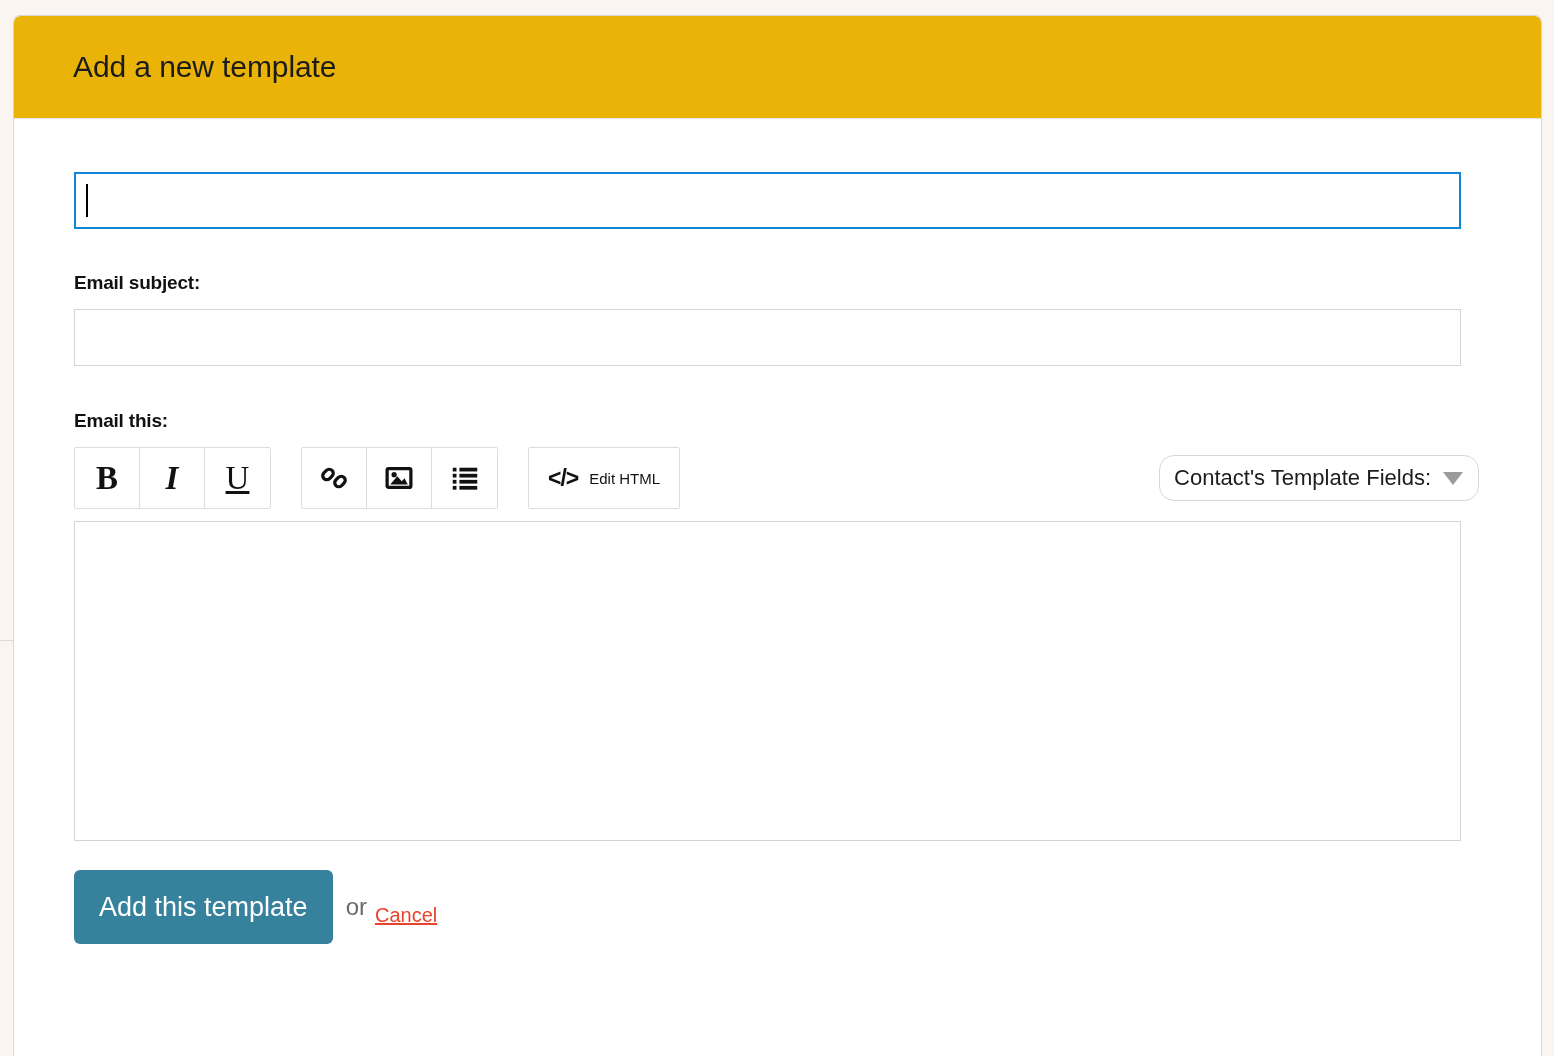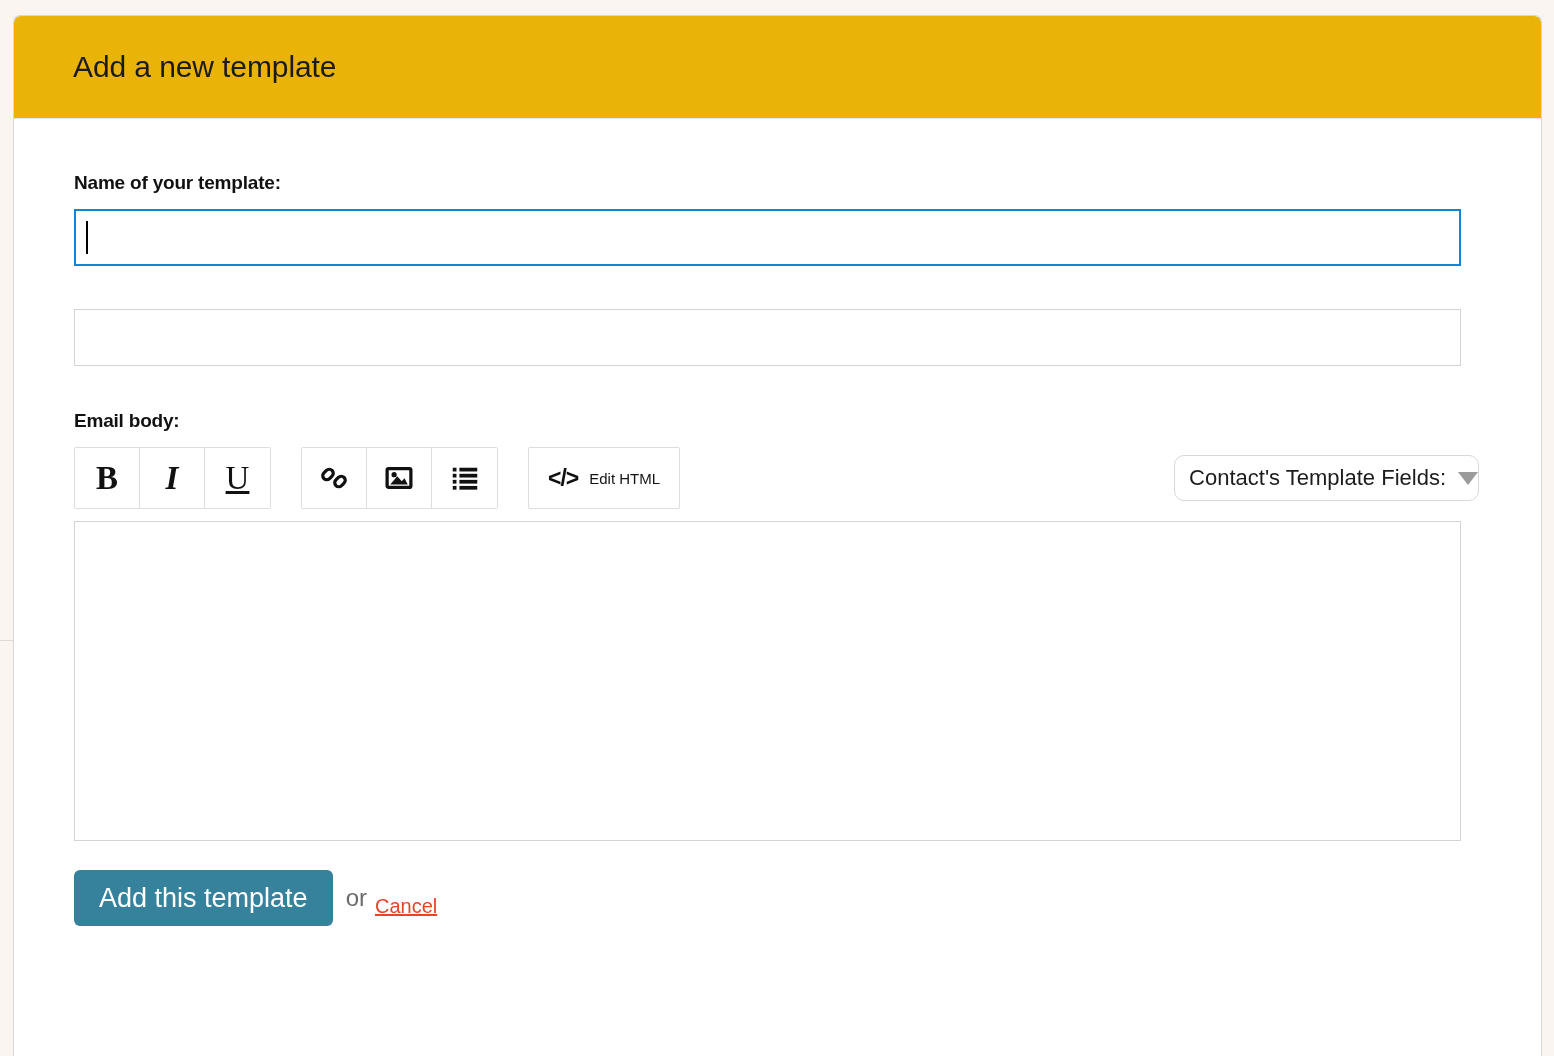--- a/index.html
+++ b/index.html
@@ -143,25 +143,25 @@
     letter-spacing: -1px;
   }
   #edit-html-label {
     font-size: 15px;
     color: #141414;
   }
 
   #template-fields-select {
     margin-left: auto;
     height: 46px;
-    padding: 0 0 0 14px;
+    padding: 0 15px 0 14px;
     display: flex; align-items: center; gap: 12px;
     background: #ffffff;
     border: 1px solid #d8d8d8;
-    border-radius: 10px;
+    border-radius: 15px;
     cursor: pointer;
     margin-right: 2px;
   }
   #template-fields-label {
     font-size: 22px;
     color: #1c1c1c;
     white-space: nowrap;
   }
   .caret-down {
     width: 0; height: 0;
@@ -184,21 +184,21 @@
     resize: none;
   }
 
   
   #form-actions {
     display: flex;
     align-items: center;
     margin-top: 29px;
   }
   #submit-button {
-    height: 56px;
+    height: 74px;
     padding: 0 25px;
     background: #36819c;
     color: #ffffff;
     font-size: 27px;
     font-family: "Liberation Sans", sans-serif;
     border: none;
     border-radius: 6px;
     cursor: pointer;
     line-height: 1;
   }
@@ -227,33 +227,33 @@
 
 <div id="panel">
 
   <div id="panel-header">
     <div id="panel-title">Add a new template</div>
   </div>
 
   <div id="panel-body">
 
     <div>
-      <div class="field-label">Name of your template:</div>
       <div class="input-wrap">
         <input class="text-input focused" type="text" placeholder="" style="">
         <div id="name-caret"></div>
       </div>
     </div>
 
     <div id="subject-block">
+      <div class="field-label">Email subject:</div>
       <input class="text-input" type="text" placeholder="" style="">
     </div>
 
     <div id="body-block">
-      <div class="field-label">Email body:</div>
+      <div class="field-label">Email this:</div>
 
       <div id="editor-toolbar">
 
         <div class="btn-group">
           <button class="tool-btn">
             <span class="glyph-serif glyph-b">B</span>
           </button>
           <button class="tool-btn">
             <span class="glyph-serif glyph-i">I</span>
           </button>

